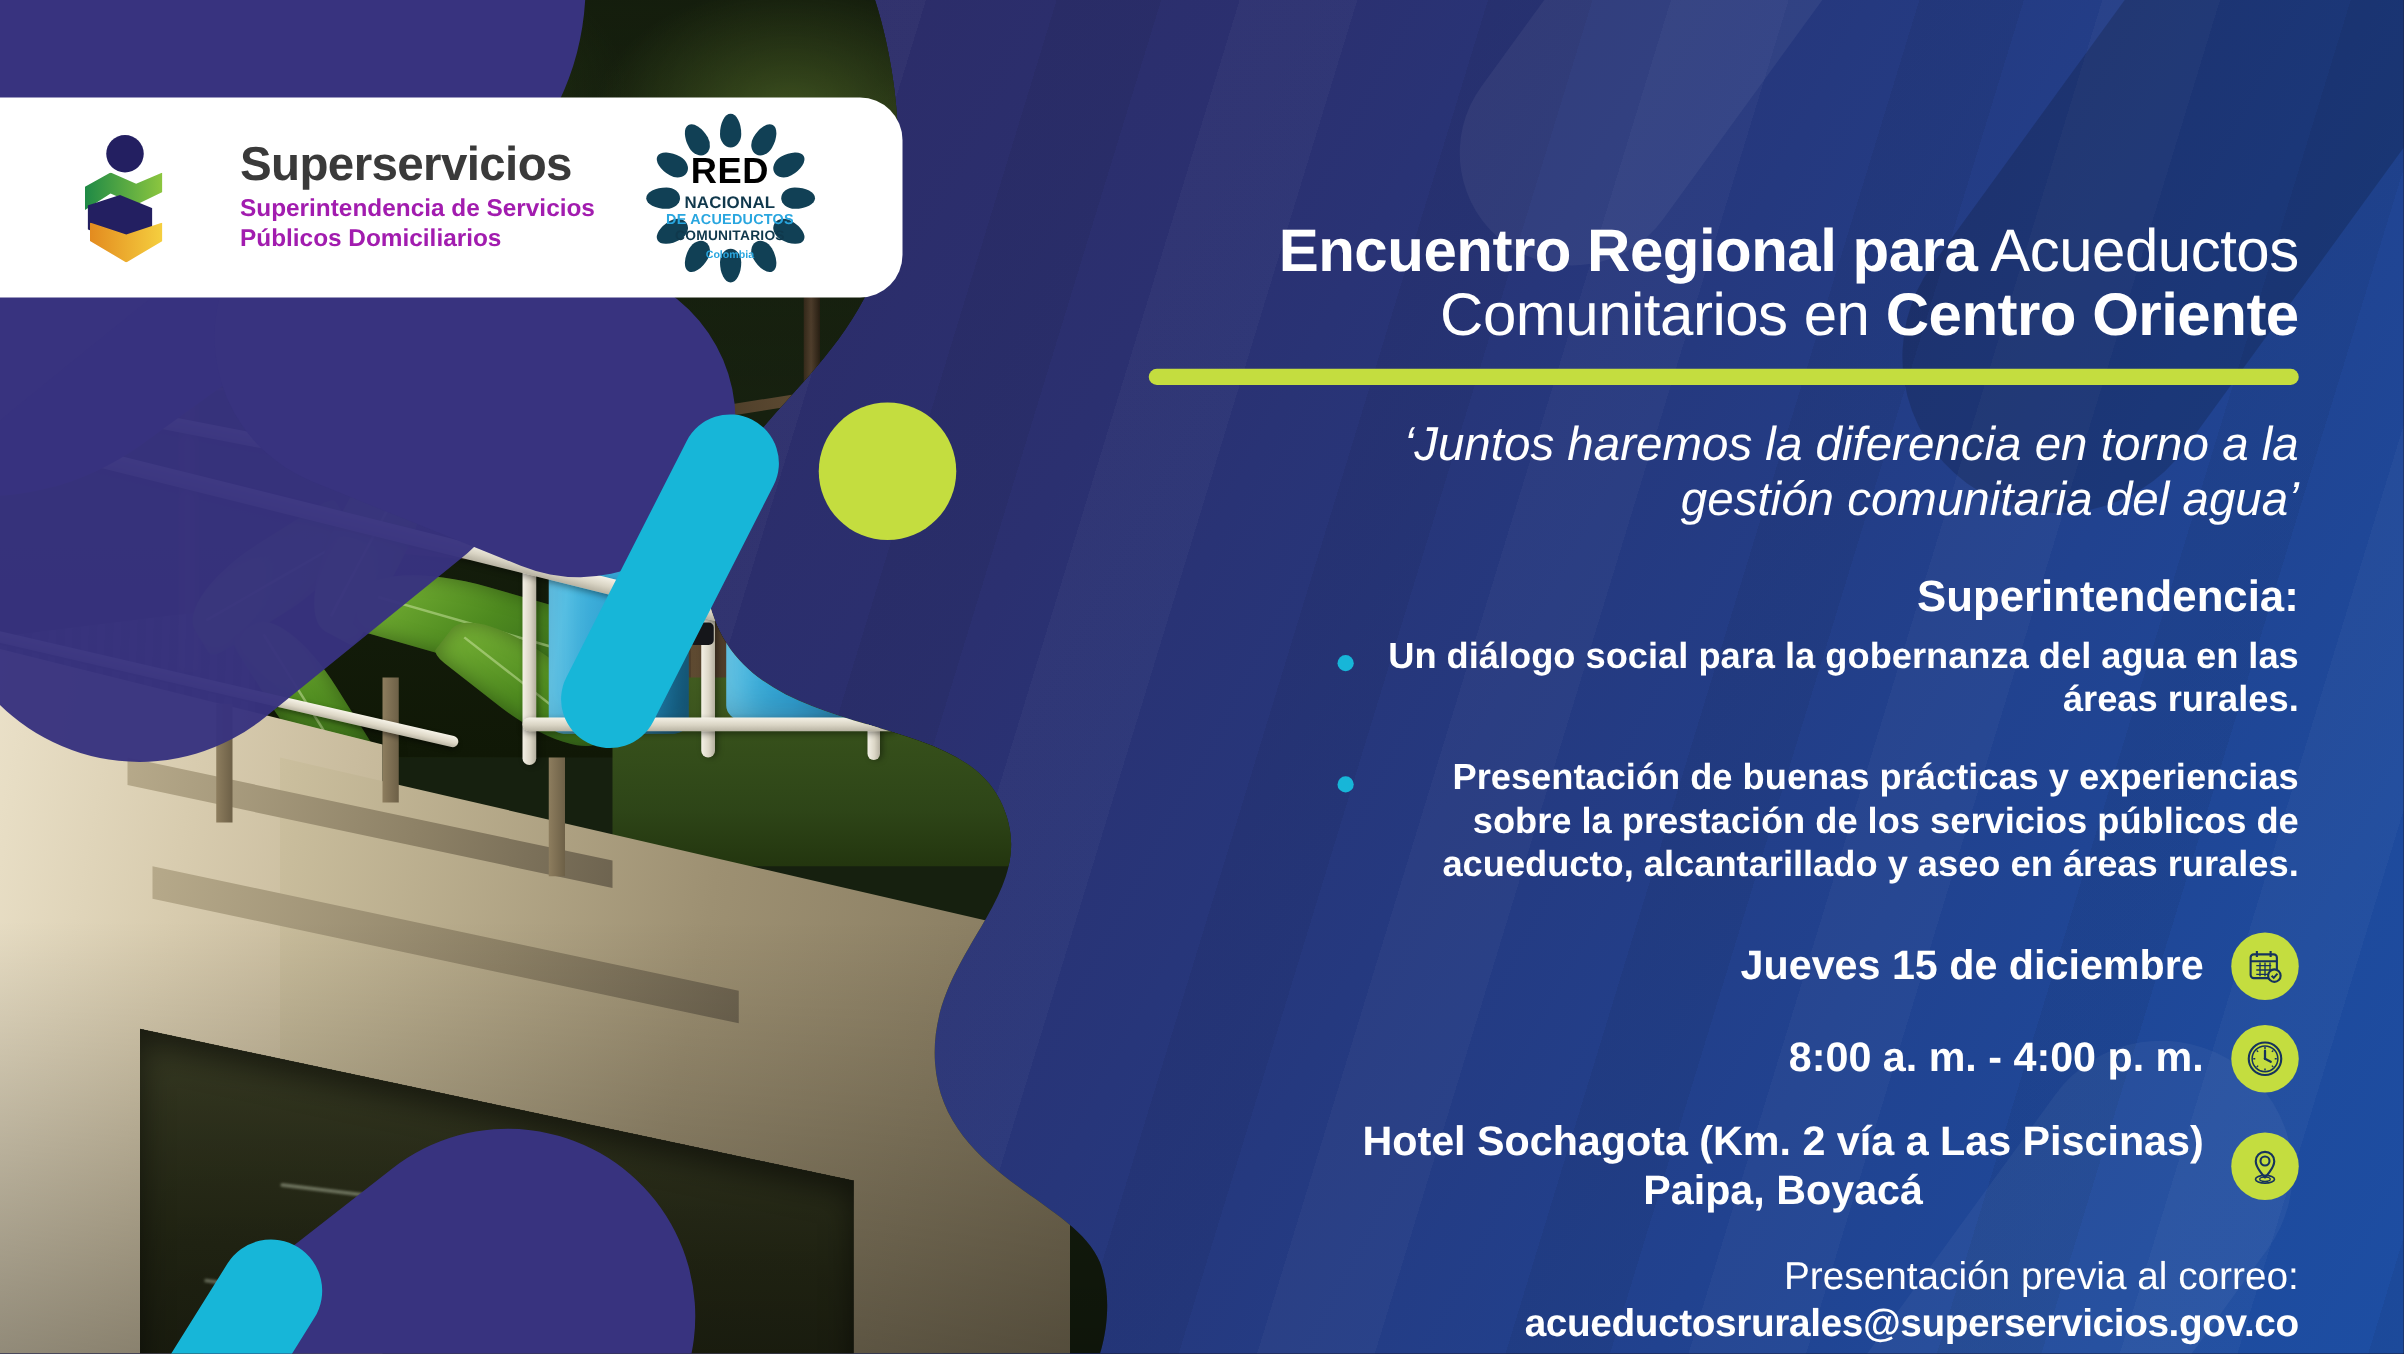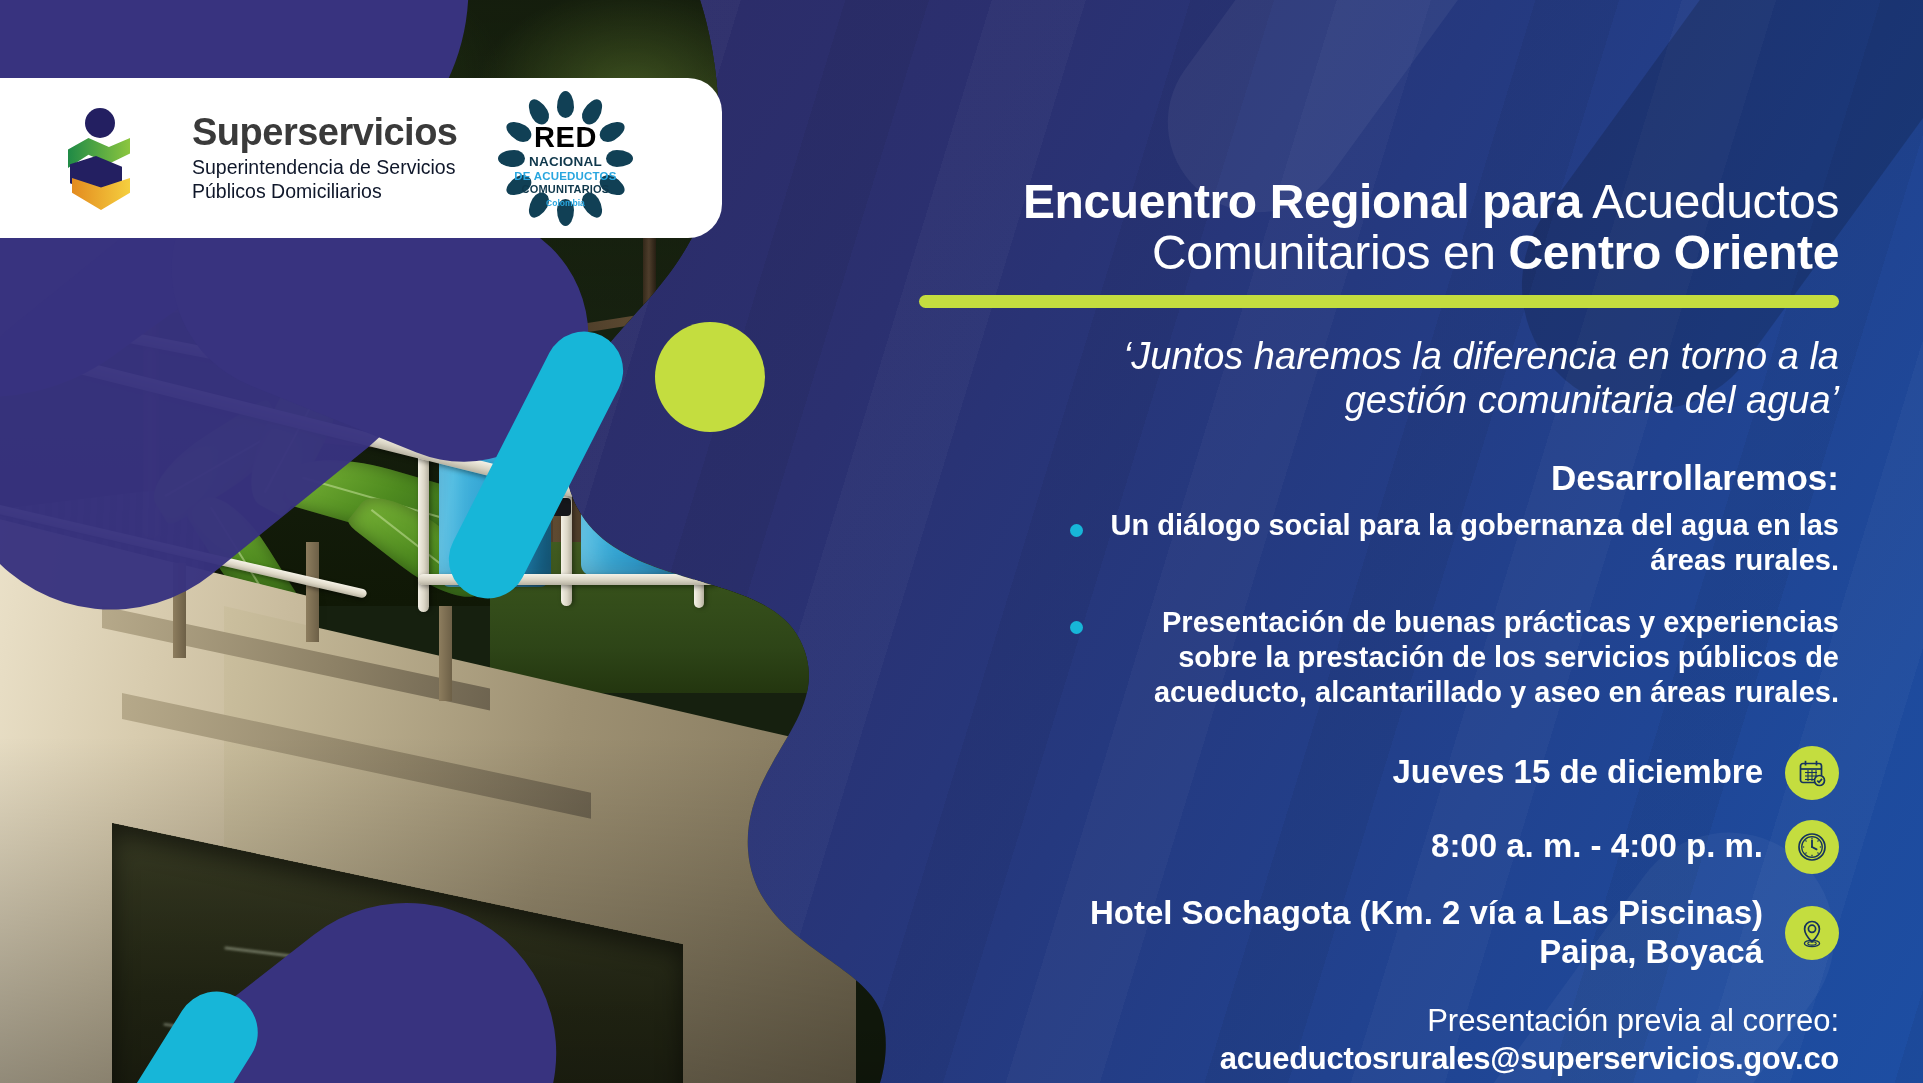--- a/index.html
+++ b/index.html
@@ -268,21 +268,21 @@
   .ss-chev-gold {
     position:absolute; left:4px; top:70px; width:58px; height:32px;
     background:linear-gradient(90deg,#e38b1f,#f5cf3f);
     clip-path:polygon(0 0,50% 30%,100% 0,100% 46%,50% 100%,0 46%);
   }
   .ss-text { line-height:1; }
   .ss-title {
     font-size:38px; font-weight:700; color:#3a3a3a; letter-spacing:-.5px;
   }
   .ss-sub {
-    font-size:19.5px; font-weight:400; color:#0f172a; margin-top:5px; line-height:1.22;
+    font-size:19.5px; font-weight:700; color:#a21caf; margin-top:5px; line-height:1.22;
   }
 
   .red-logo {
     position:relative; width:124px; height:128px; margin-left:46px;
   }
   .red-ring { position:absolute; inset:0; }
   .red-ring span {
     position:absolute; left:50%; top:50%; width:17px; height:27px;
     margin:-13px 0 0 -8px; border-radius:50% 50% 50% 50%/60% 60% 40% 40%;
     background:#114055;
@@ -334,20 +334,21 @@
     background:#17b6d8; margin-top:16px;
   }
   .bullet-text {
     font-size:29px; line-height:1.2; font-weight:700; max-width:740px;
   }
 
   .details { margin-top:36px; }
   .detail-row {
     display:flex; align-items:center; justify-content:flex-end; gap:22px;
     margin-bottom:20px;
+    text-align:center;
   }
   .detail-text { font-size:33px; font-weight:700; line-height:1.18; }
   .icon-circle {
     flex:0 0 auto; width:54px; height:54px; border-radius:50%;
     background:#c4dd3f; display:flex; align-items:center; justify-content:center;
   }
   .icon-circle svg { display:block; }
 
   .signup {
     margin-top:30px; font-size:31px; font-weight:400; line-height:1.25;
@@ -496,21 +497,21 @@
       <b>Centro Oriente</b>
     </h1>
 
     <div class="green-rule"></div>
 
     <div class="slogan">
       <span>‘Juntos haremos la diferencia en torno a la</span><br>
       <span>gestión comunitaria del agua’</span>
     </div>
 
-    <div class="dev-heading">Desarrollaremos:</div>
+    <div class="dev-heading">Superintendencia:</div>
 
     <div class="bullets">
       <div class="bullet">
         <span class="dot"></span>
         <span class="bullet-text">Un diálogo social para la gobernanza del agua en las áreas rurales.</span>
       </div>
       <div class="bullet">
         <span class="dot"></span>
         <span class="bullet-text">Presentación de buenas prácticas y experiencias sobre la prestación de los servicios públicos de acueducto, alcantarillado y aseo en áreas rurales.</span>
       </div>

